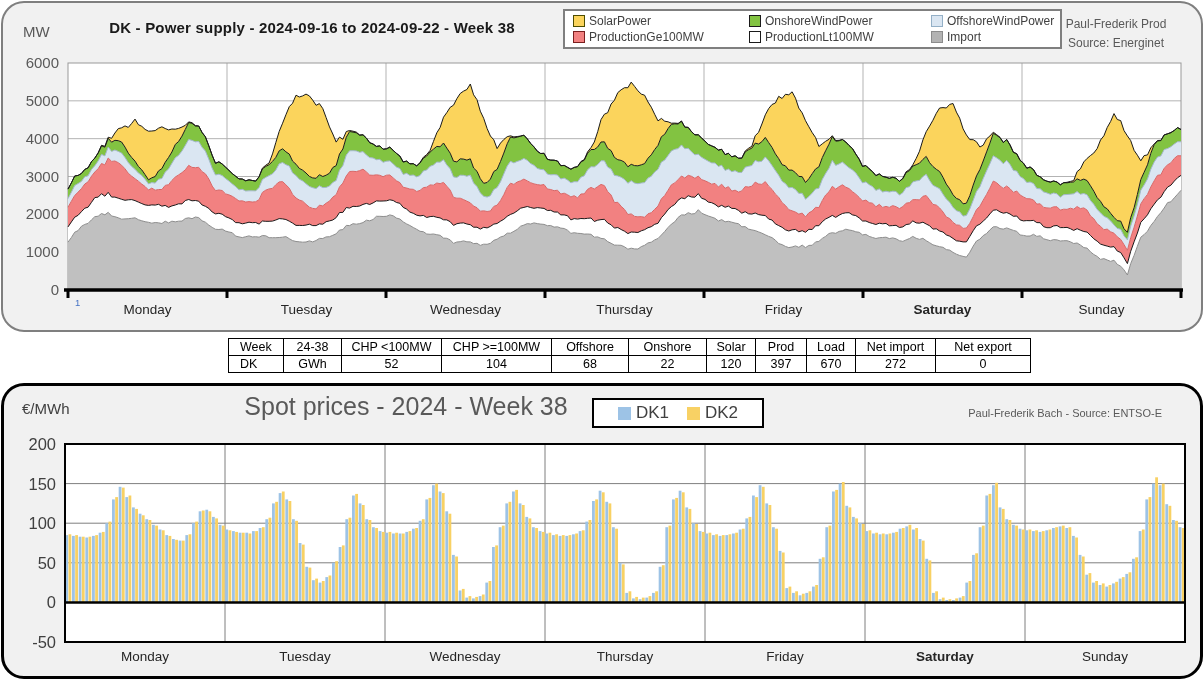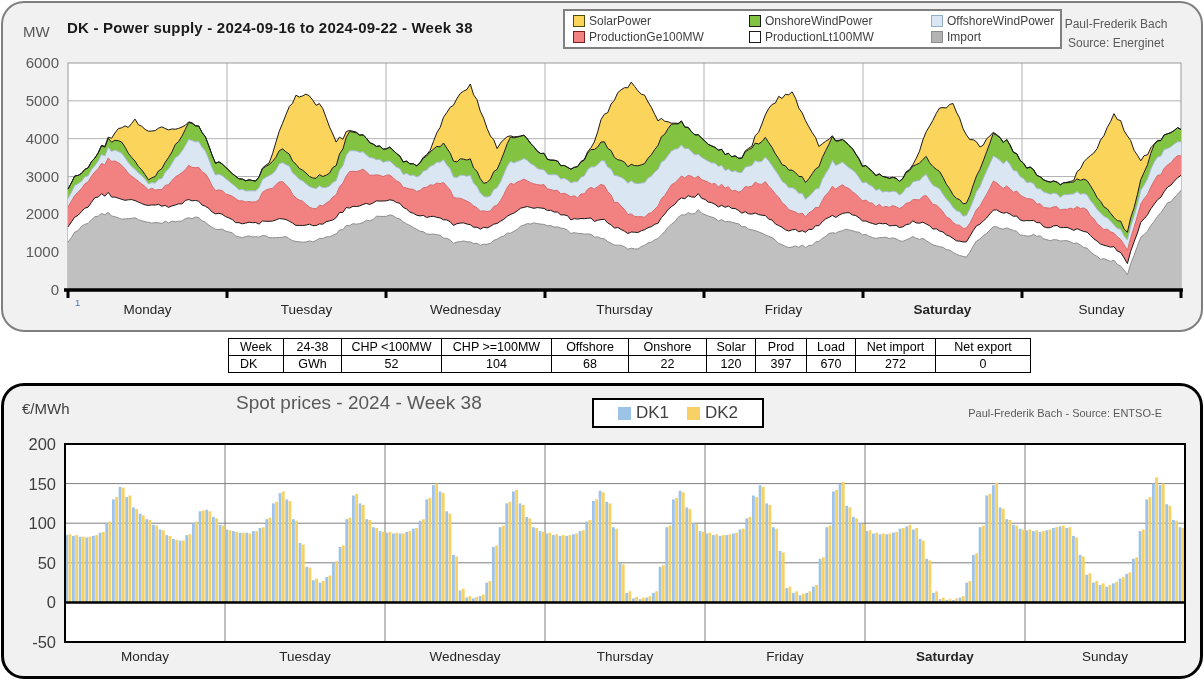--- a/index.html
+++ b/index.html
@@ -2,27 +2,27 @@
 <html><head>
 <meta charset="utf-8">
 <style>
   html,body{margin:0;padding:0;background:#ffffff;width:1204px;height:680px;overflow:hidden;
     font-family:"Liberation Sans",sans-serif;-webkit-font-smoothing:antialiased;}
   .panel{position:absolute;background:#f1f1f1;box-sizing:border-box;border-radius:23px;}
   #panel1{left:1px;top:1px;width:1202px;height:331px;border:2px solid #7f7f7f;}
   #panel2{left:1px;top:383px;width:1202px;height:296px;border:3px solid #000;padding-left:33px;}
   .abs{position:absolute;}
   .unit-label{font-size:15px;color:#595959;}
-  #top-title{left:64px;top:16px;width:490px;text-align:left;font-size:15px;font-weight:bold;color:#1a1a1a;letter-spacing:.2px;}
+  #top-title{left:64px;top:16px;width:490px;text-align:center;font-size:15px;font-weight:bold;color:#1a1a1a;letter-spacing:.2px;}
   #top-legend{left:560px;top:6px;width:499px;height:40px;background:#fff;border:2px solid #7f7f7f;
     display:grid;grid-template-columns:176px 182px 1fr;align-content:center;row-gap:2px;padding:2px 8px;box-sizing:border-box;}
   .lg-item{display:flex;align-items:center;font-size:12px;color:#404040;white-space:nowrap;}
   .sw{display:inline-block;width:10px;height:10px;margin-right:4px;border:1px solid #333;flex:0 0 auto;}
   #top-credit{right:6px;top:12px;width:158px;text-align:center;font-size:12px;color:#595959;line-height:1.55;}
-  #bot-title{left:232px;top:6px;width:340px;text-align:left;font-size:19px;color:#595959;}
+  #bot-title{left:232px;top:6px;width:340px;text-align:center;font-size:25px;color:#595959;}
   #bot-legend{left:588px;top:12px;width:172px;height:30px;background:#fff;border:2px solid #000;
     display:flex;align-items:center;justify-content:center;gap:18px;box-sizing:border-box;}
   .lg2-item{display:flex;align-items:center;font-size:17px;color:#404040;}
   .sw2{display:inline-block;width:13px;height:13px;margin-right:5px;}
   #bot-credit{right:38px;top:21px;font-size:11px;color:#595959;}
   #summary-table{position:absolute;left:228px;top:338px;border-collapse:collapse;font-size:12.5px;color:#000;background:#fff;}
   #summary-table td{border:1px solid #000;text-align:center;padding:1px 3px;height:17px;box-sizing:border-box;}
   #summary-table td.lft{text-align:left;padding-left:11px;}
   svg{position:absolute;left:0;top:0;}
   svg text{font-family:"Liberation Sans",sans-serif;}
@@ -55,21 +55,21 @@
       <span class="sw" style="background: rgb(255, 255, 255); border-color: rgb(26, 26, 26);"></span>
       <span>ProductionLt100MW</span>
       </div>
     <div class="lg-item">
       <span class="sw" style="background: rgb(179, 179, 179); border-color: rgb(140, 140, 140);"></span>
       <span>Import</span>
       </div>
   </div>
 
   <div class="abs" id="top-credit">
-    <div>Paul-Frederik Bach</div>
+    <div>Paul-Frederik Prod</div>
     <div>Source: Energinet</div>
   </div>
 
   <svg id="svg1" width="1198" height="327">
       <rect x="65" y="60" width="1113" height="227" fill="#fff" stroke="none"></rect>
       <g>
         <line x1="65" y1="249.16666666666666" x2="1178" y2="249.16666666666666" stroke="#b3b3b3" stroke-width="1"></line>
         <line x1="65" y1="211.33333333333331" x2="1178" y2="211.33333333333331" stroke="#b3b3b3" stroke-width="1"></line>
         <line x1="65" y1="173.5" x2="1178" y2="173.5" stroke="#b3b3b3" stroke-width="1"></line>
         <line x1="65" y1="135.66666666666666" x2="1178" y2="135.66666666666666" stroke="#b3b3b3" stroke-width="1"></line>

